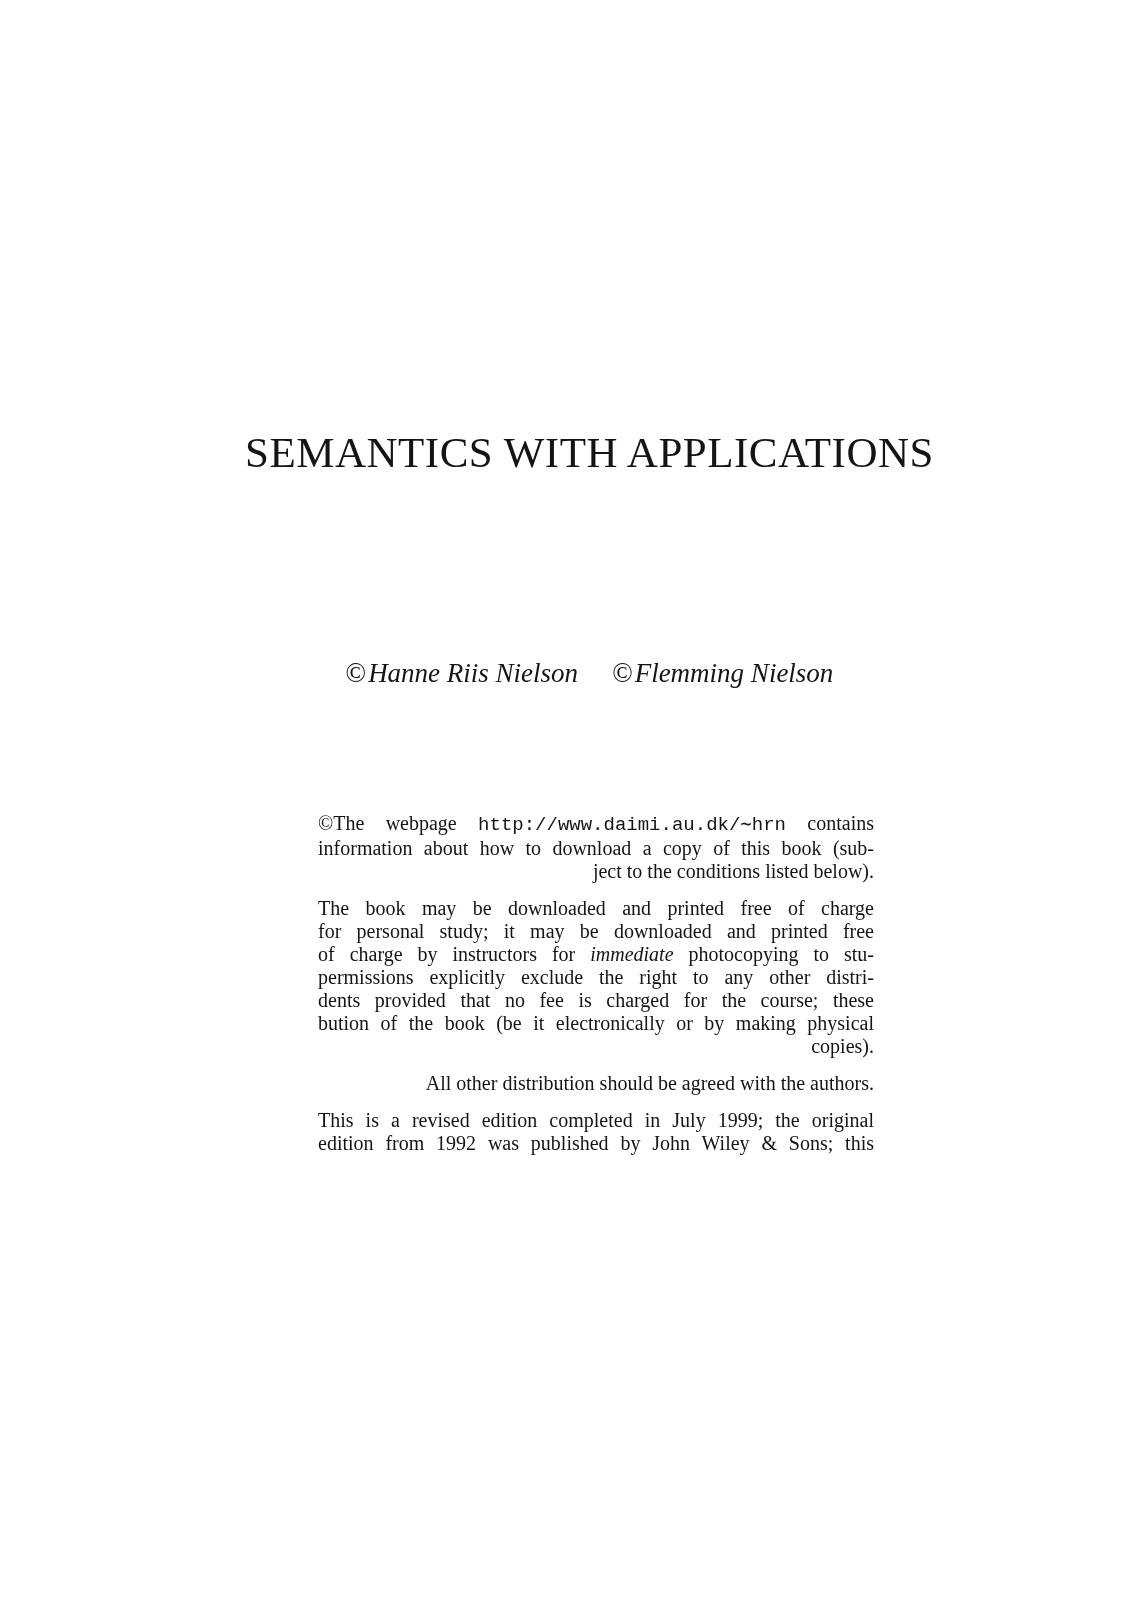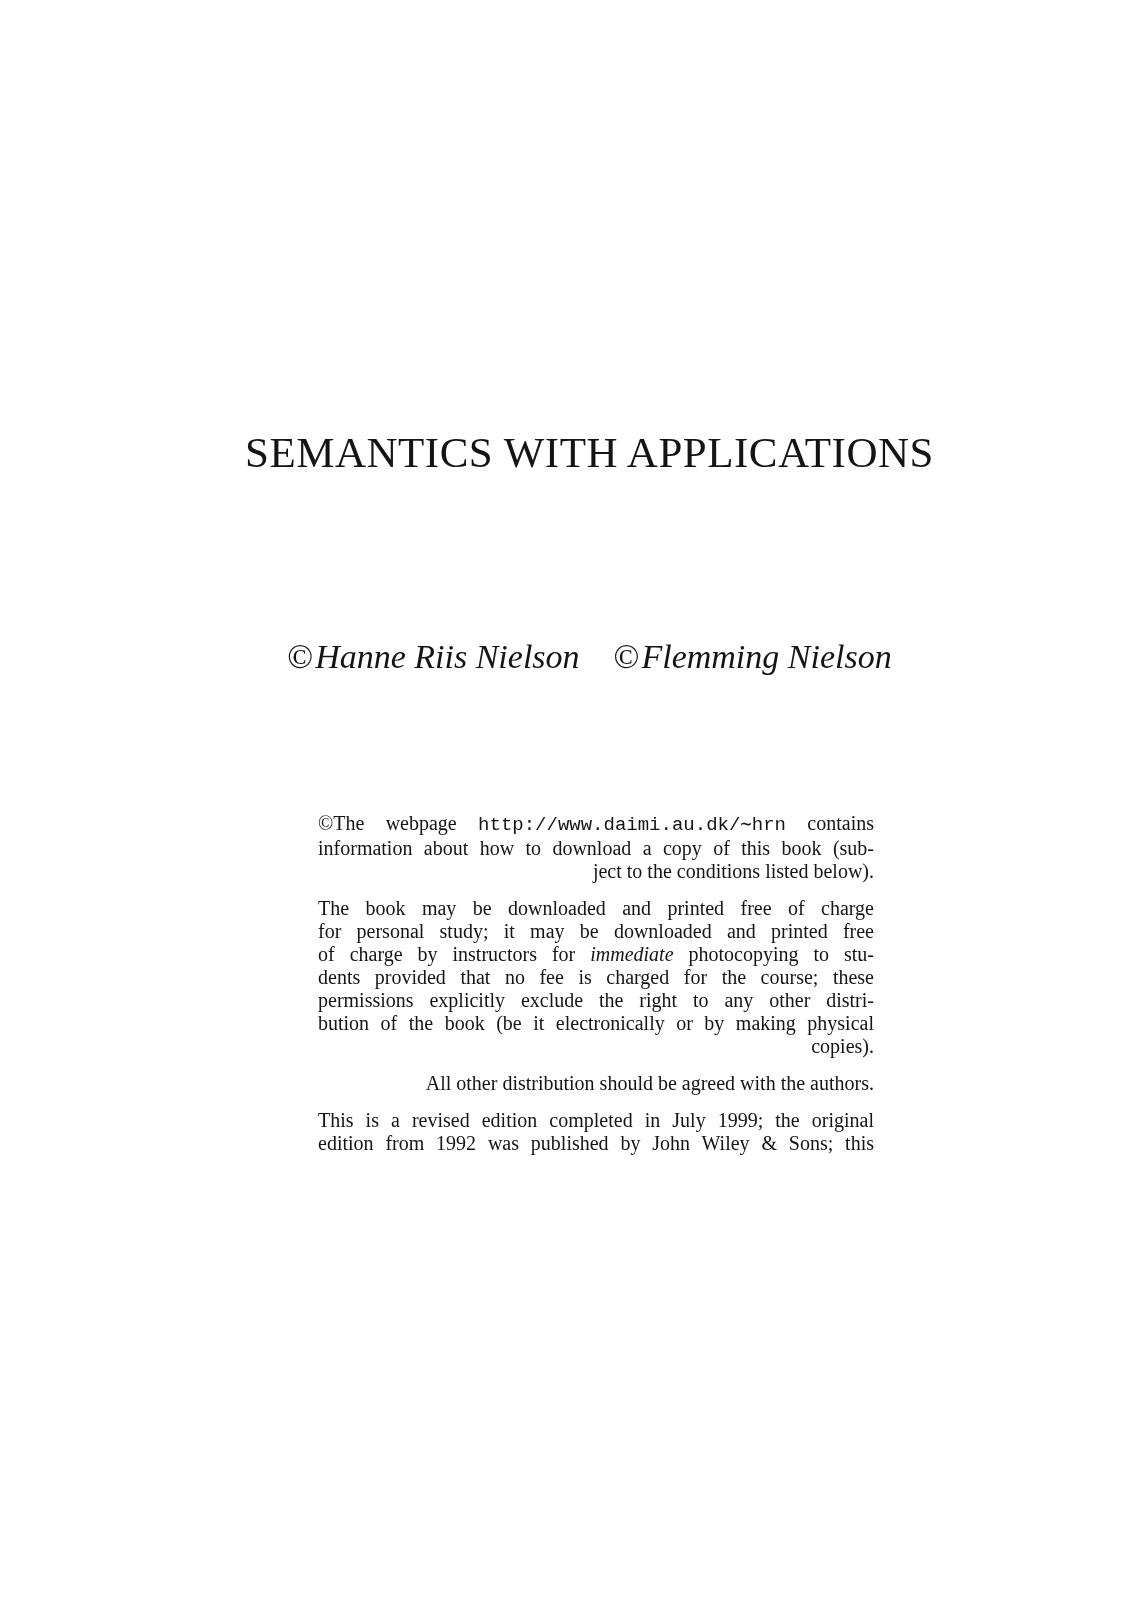--- a/index.html
+++ b/index.html
@@ -33,22 +33,22 @@
   }
   .title-sub {
     top: 517px;
     font-size: 43px;
     font-weight: normal;
     line-height: 1;
     letter-spacing: 0.5px;
     margin: 0;
   }
   .authors {
-    top: 640px;
-    font-size: 34px;
+    top: 660px;
+    font-size: 27px;
     line-height: 1;
   }
   .author + .author { margin-left: 34px; }
   .author .copy {
     font-style: normal;
     margin-right: 2px;
   }
   .author .name {
     font-style: italic;
   }
@@ -91,22 +91,22 @@
   <div class="license">
       <div class="para">
         <div class="line just"><span class="seg-rm">©The webpage </span><span class="seg-tt">http://www.daimi.au.dk/∼hrn</span><span class="seg-rm"> contains</span></div>
         <div class="line just"><span class="seg-rm">information about how to download a copy of this book (sub-</span></div>
         <div class="line"><span class="seg-rm">ject to the conditions listed below).</span></div>
       </div>
       <div class="para">
         <div class="line just"><span class="seg-rm">The book may be downloaded and printed free of charge</span></div>
         <div class="line just"><span class="seg-rm">for personal study; it may be downloaded and printed free</span></div>
         <div class="line just"><span class="seg-rm">of charge by instructors for </span><span class="seg-it">immediate</span><span class="seg-rm"> photocopying to stu-</span></div>
+        <div class="line just"><span class="seg-rm">permissions explicitly exclude the right to any other distri-</span></div>
         <div class="line just"><span class="seg-rm">dents provided that no fee is charged for the course; these</span></div>
-        <div class="line just"><span class="seg-rm">permissions explicitly exclude the right to any other distri-</span></div>
         <div class="line just"><span class="seg-rm">bution of the book (be it electronically or by making physical</span></div>
         <div class="line"><span class="seg-rm">copies).</span></div>
       </div>
       <div class="para">
         <div class="line"><span class="seg-rm">All other distribution should be agreed with the authors.</span></div>
       </div>
       <div class="para">
         <div class="line just"><span class="seg-rm">This is a revised edition completed in July 1999; the original</span></div>
         <div class="line just"><span class="seg-rm">edition from 1992 was published by John Wiley &amp; Sons; this</span></div>
       </div>

